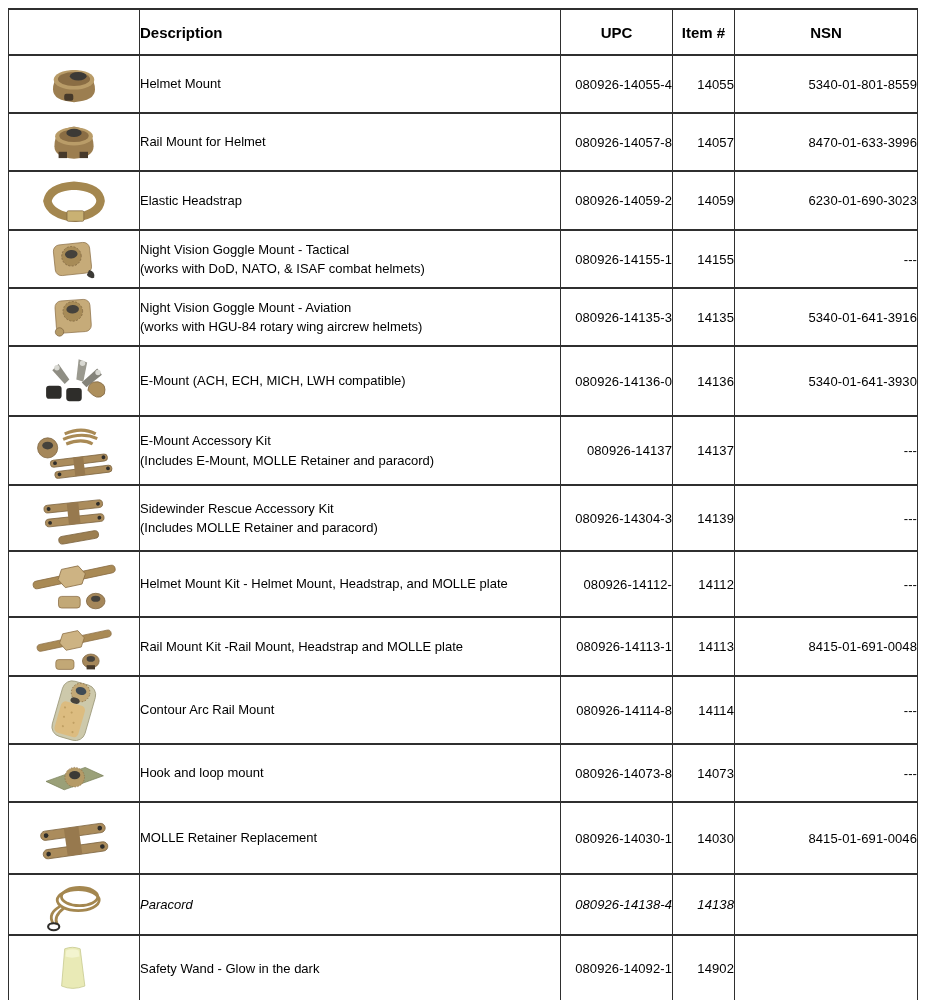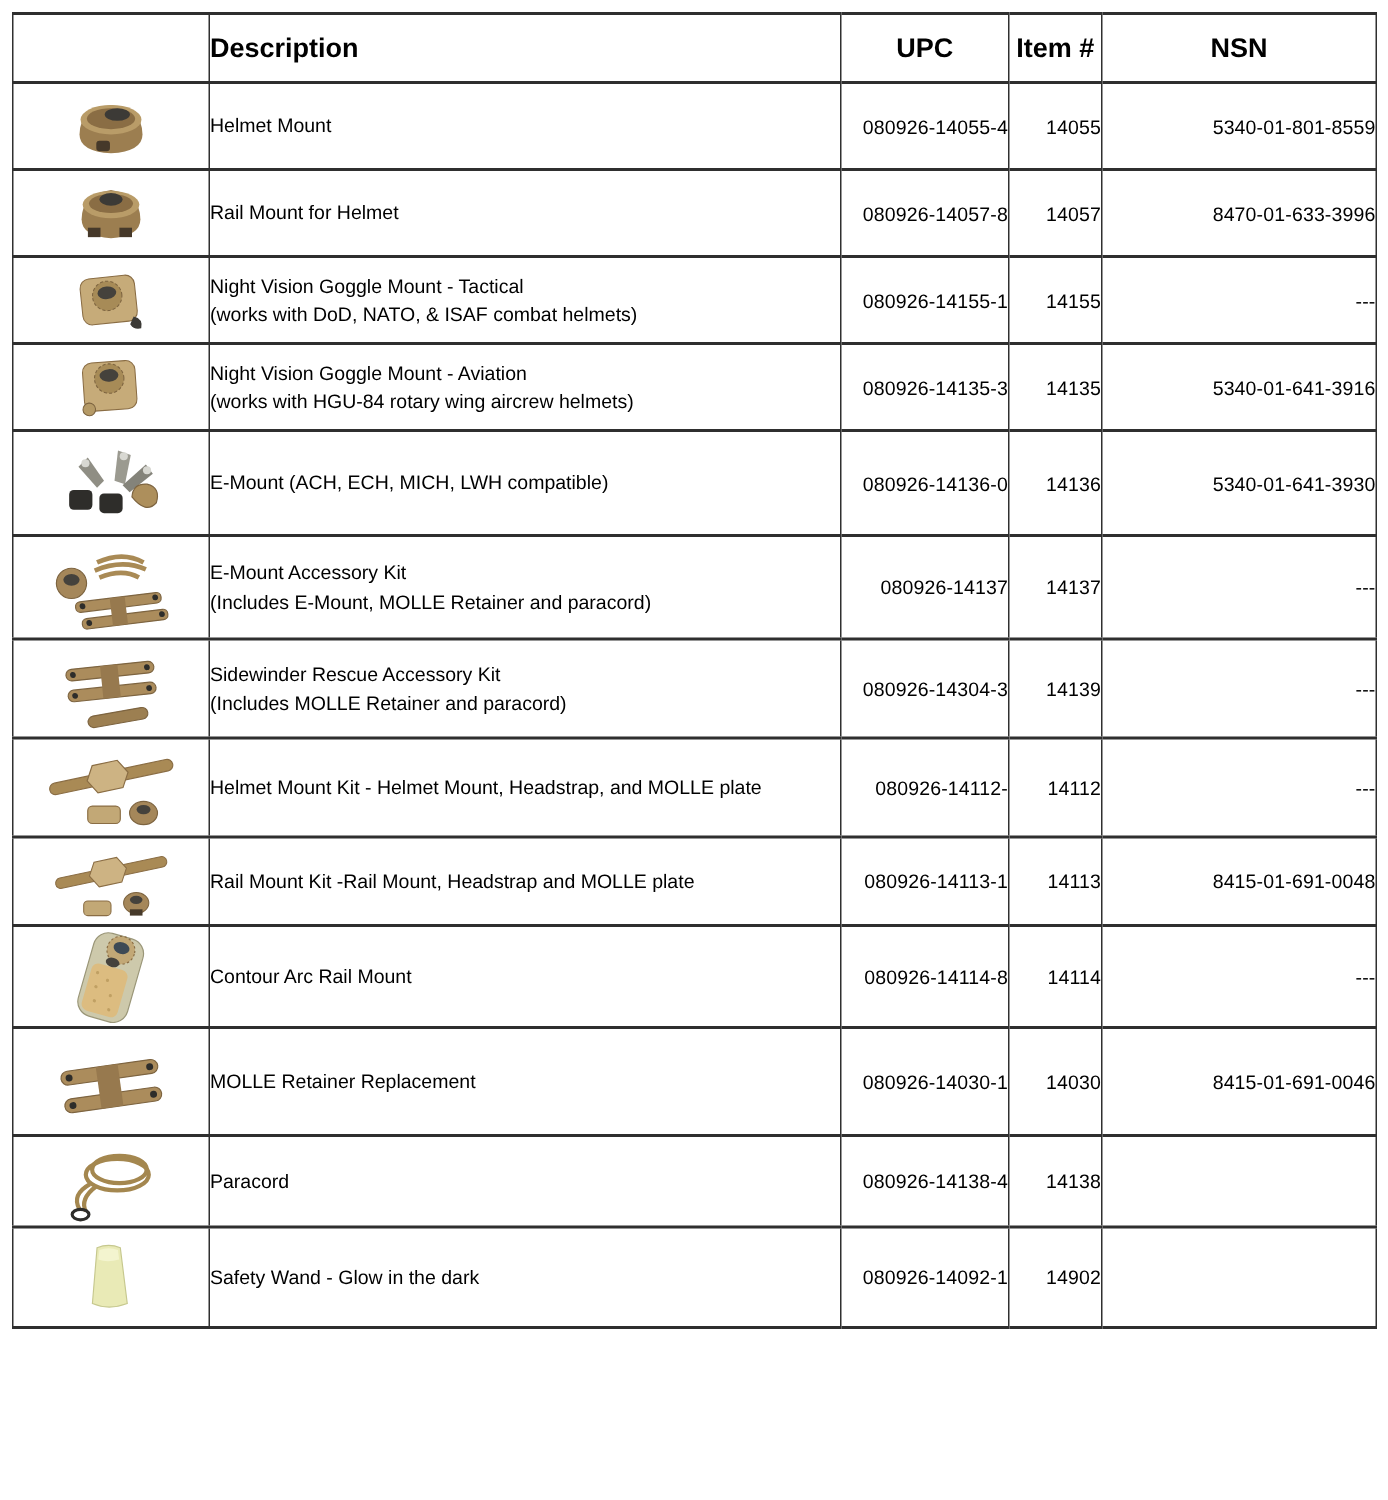--- a/index.html
+++ b/index.html
@@ -26,21 +26,21 @@
   table.catalog td {
     border-left: 1px solid #2f2f2f;
     border-right: 1px solid #2f2f2f;
     border-top: 2px solid #2f2f2f;
     border-bottom: 2px solid #2f2f2f;
     padding: 0;
     vertical-align: middle;
     overflow: hidden;
   }
   th {
-    font-size: 18px;
+    font-size: 15px;
     font-weight: bold;
     height: 44px;
     text-align: center;
     background: #ffffff;
   }
   th.c-desc { text-align: left; padding-left: 12px; }
   td {
     font-size: 13px;
     text-align: center;
     background: #ffffff;
@@ -116,20 +116,36 @@
               </svg>
             </div>
           </td>
           <td class="c-desc">
             <div class="desc-line">Rail Mount for Helmet</div>
           </td>
           <td class="c-upc"><span>080926-14057-8</span></td>
           <td class="c-item"><span>14057</span></td>
           <td class="c-nsn"><span>8470-01-633-3996</span></td>
         </tr>
+        <tr style="height: 59px;">
+          <td class="c-img">
+            <div class="product-img">
+              <svg viewBox="0 0 120 80">
+                <path d="M22 40 Q26 20 60 18 Q96 20 98 40 Q96 58 62 64 Q26 60 22 40 Z" fill="none" stroke="#a4874f" stroke-width="12"></path>
+                <rect x="50" y="54" width="24" height="15" rx="2" fill="#c9b173" stroke="#7d6440"></rect>
+              </svg>
+            </div>
+          </td>
+          <td class="c-desc">
+            <div class="desc-line">Elastic Headstrap</div>
+          </td>
+          <td class="c-upc"><span>080926-14059-2</span></td>
+          <td class="c-item"><span>14059</span></td>
+          <td class="c-nsn"><span>6230-01-690-3023</span></td>
+        </tr>
         <tr style="height: 57px;">
           <td class="c-img">
             <div class="product-img">
               <svg viewBox="0 0 120 80">
                 <g transform="rotate(-6 58 42)">
                   <rect x="32" y="18" width="52" height="44" rx="9" fill="#c6ab79" stroke="#8a6d44"></rect>
                   <circle cx="57" cy="36" r="14" fill="#a78b57" stroke="#7d6440" stroke-dasharray="3 2"></circle>
                   <ellipse cx="57" cy="33" rx="9" ry="6" fill="#45423c"></ellipse>
                   <path d="M80 58 q9 3 6 12 q-7 1 -10 -5 Z" fill="#3c3a36"></path>
                 </g>
@@ -307,20 +323,37 @@
               </svg>
             </div>
           </td>
           <td class="c-desc">
             <div class="desc-line">Contour Arc Rail Mount</div>
           </td>
           <td class="c-upc"><span>080926-14114-8</span></td>
           <td class="c-item"><span>14114</span></td>
           <td class="c-nsn"><span>---</span></td>
         </tr>
+        <tr style="height: 57px;">
+          <td class="c-img">
+            <div class="product-img">
+              <svg viewBox="0 0 120 80">
+                <path d="M20 52 L76 32 L102 44 L46 64 Z" fill="#9aa078" stroke="#767c54"></path>
+                <circle cx="61" cy="46" r="14" fill="#b59a66" stroke="#8a6d44" stroke-dasharray="2 2"></circle>
+                <ellipse cx="61" cy="43" rx="8" ry="6" fill="#3c3a36"></ellipse>
+              </svg>
+            </div>
+          </td>
+          <td class="c-desc">
+            <div class="desc-line">Hook and loop mount</div>
+          </td>
+          <td class="c-upc"><span>080926-14073-8</span></td>
+          <td class="c-item"><span>14073</span></td>
+          <td class="c-nsn"><span>---</span></td>
+        </tr>
         <tr class="tall" style="height: 72px;">
           <td class="c-img">
             <div class="product-img">
               <svg viewBox="0 0 120 80">
                 <g transform="rotate(-8 60 42)">
                   <rect x="18" y="26" width="84" height="12" rx="6" fill="#ab8c5c" stroke="#7d6440"></rect>
                   <rect x="18" y="50" width="84" height="12" rx="6" fill="#ab8c5c" stroke="#7d6440"></rect>
                   <rect x="49" y="26" width="19" height="36" fill="#97794e"></rect>
                   <circle cx="25" cy="32" r="3" fill="#2e2d2a"></circle>
                   <circle cx="95" cy="32" r="3" fill="#2e2d2a"></circle>
@@ -330,21 +363,21 @@
               </svg>
             </div>
           </td>
           <td class="c-desc">
             <div class="desc-line">MOLLE Retainer Replacement</div>
           </td>
           <td class="c-upc"><span>080926-14030-1</span></td>
           <td class="c-item"><span>14030</span></td>
           <td class="c-nsn"><span>8415-01-691-0046</span></td>
         </tr>
-        <tr style="height: 61px;">
+        <tr style="height: 61px; font-style: italic;">
           <td class="c-img">
             <div class="product-img">
               <svg viewBox="0 0 120 80">
                 <g fill="none" stroke="#a4874f" stroke-width="4">
                   <ellipse cx="68" cy="28" rx="26" ry="13"></ellipse>
                   <ellipse cx="66" cy="33" rx="30" ry="15"></ellipse>
                   <path d="M40 42 Q22 52 30 66"></path>
                   <path d="M46 44 Q30 56 36 68"></path>
                 </g>
                 <ellipse cx="31" cy="71" rx="8" ry="5" fill="none" stroke="#2e2d2a" stroke-width="3"></ellipse>

